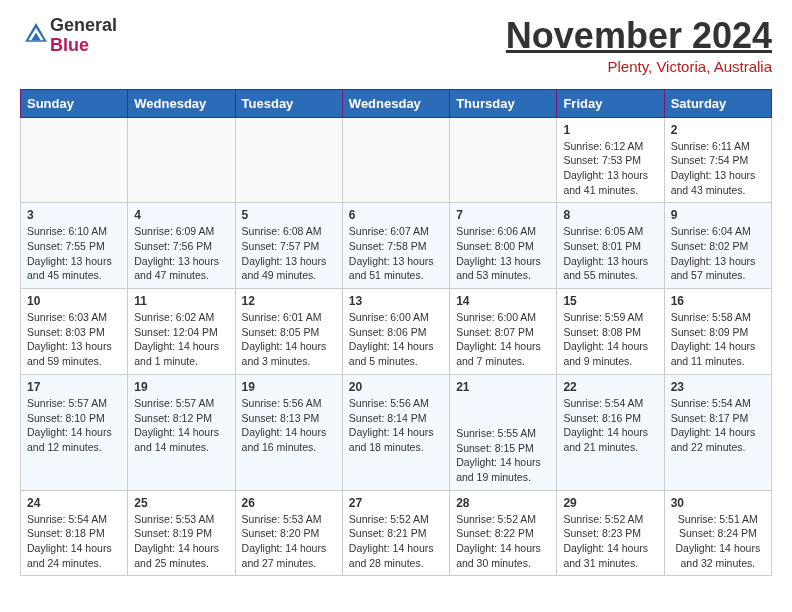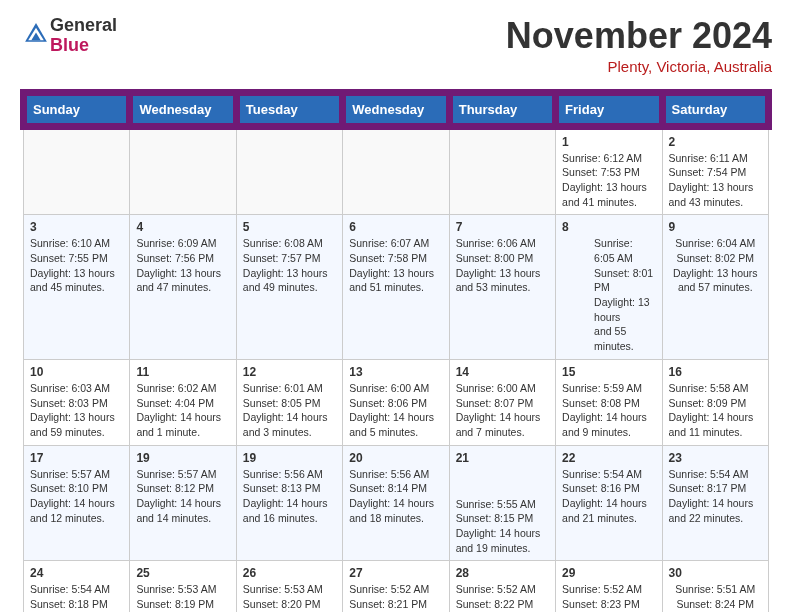--- a/index.html
+++ b/index.html
@@ -38,39 +38,40 @@
       margin-left: 2px;
     }
     .title-block {
       text-align: right;
     }
     .month-title {
       font-size: 36px;
       font-weight: bold;
       color: #333;
       line-height: 1.1;
+      text-decoration: underline;
     }
     .location {
       font-size: 15px;
       color: #b91c1c;
       margin-top: 2px;
     }
     .calendar {
       width: 100%;
       border-collapse: collapse;
       border: 1px solid #ccc;
     }
     .calendar th {
       background-color: #2b6cb8;
       color: #fff;
       font-size: 13px;
       font-weight: bold;
       padding: 6px 6px;
       text-align: left;
-      border: 7px solid #701a75;
+      border: 1px solid #701a75;
     }
     .calendar td {
       vertical-align: top;
       padding: 5px 6px;
       border: 1px solid #ccc;
       width: calc(100% / 7);
       min-height: 80px;
       font-size: 11px;
       background: #fff;
     }
@@ -185,45 +186,45 @@
           </td>
           <td>
             <span class="day-num">7</span>
             <div class="day-info" style="white-space: pre-line;">Sunrise: 6:06 AM
 Sunset: 8:00 PM
 Daylight: 13 hours
 and 53 minutes.</div>
           </td>
           <td>
             <span class="day-num">8</span>
-            <div class="day-info" style="white-space: pre-line; margin-left: 32px;">Sunrise: 6:05 AM
+            <div class="day-info" style="white-space: pre-line;">Sunrise: 6:05 AM
 Sunset: 8:01 PM
 Daylight: 13 hours
 and 55 minutes.</div>
           </td>
           <td>
             <span class="day-num">9</span>
-            <div class="day-info" style="white-space: pre-line; text-align: center;">Sunrise: 6:04 AM
+            <div class="day-info" style="white-space: pre-line;">Sunrise: 6:04 AM
 Sunset: 8:02 PM
 Daylight: 13 hours
 and 57 minutes.</div>
           </td>
         </tr>
         <tr>
           <td>
             <span class="day-num">10</span>
             <div class="day-info" style="white-space: pre-line;">Sunrise: 6:03 AM
 Sunset: 8:03 PM
 Daylight: 13 hours
 and 59 minutes.</div>
           </td>
           <td>
             <span class="day-num">11</span>
             <div class="day-info" style="white-space: pre-line;">Sunrise: 6:02 AM
-Sunset: 4:04 PM
+Sunset: 12:04 PM
 Daylight: 14 hours
 and 1 minute.</div>
           </td>
           <td>
             <span class="day-num">12</span>
             <div class="day-info" style="white-space: pre-line;">Sunrise: 6:01 AM
 Sunset: 8:05 PM
 Daylight: 14 hours
 and 3 minutes.</div>
           </td>

